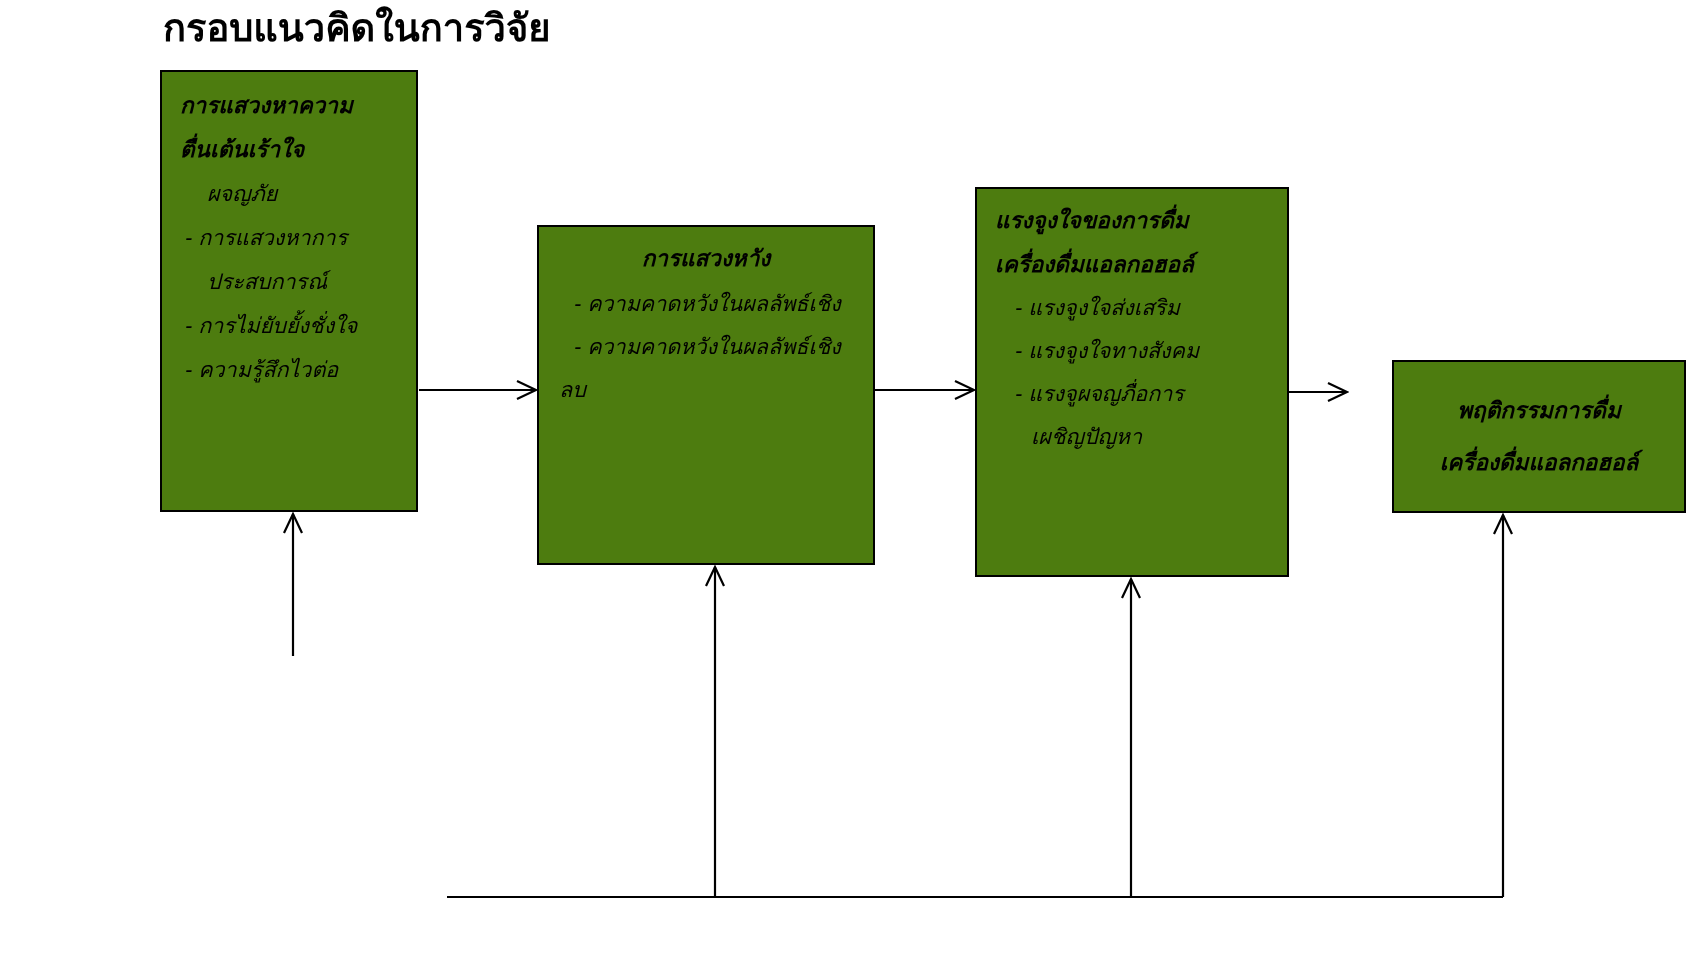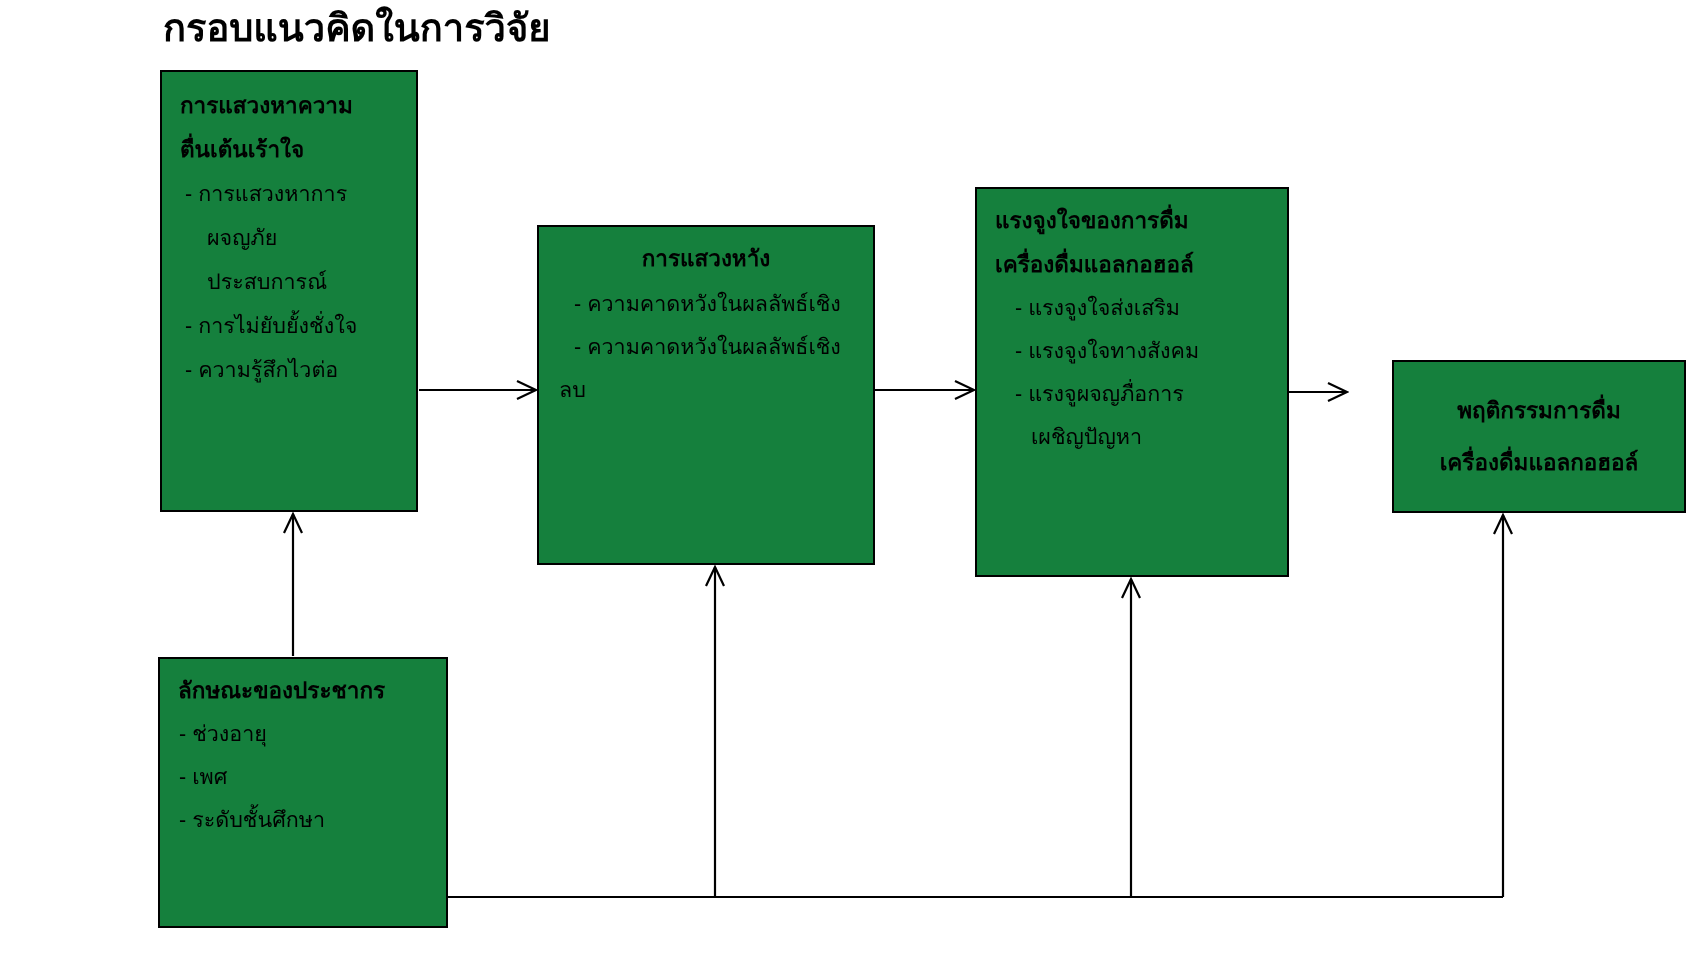--- a/index.html
+++ b/index.html
@@ -14,21 +14,22 @@
   }
   .title {
     position:absolute; left:163px; top:6px; margin:0;
     font-size:38px; font-weight:bold; line-height:44px;
   }
   .arrows { position:absolute; left:0; top:0; }
   .box {
     position:absolute;
     border:2.5px solid #000000;
     box-sizing:border-box;
-    background:#15803d;
+    background:#4d7c0f;
+    font-style:italic;
   }
   .hline { font-size:22.5px; line-height:44px; font-weight:bold; white-space:nowrap; }
   .line  { font-size:21.5px; line-height:43px; white-space:nowrap; }
 
   .b1 { left:160px; top:70px;  width:258px; height:442px; padding:12px 8px 0 18px; }
   .b1 .line { line-height:44px; padding-left:5px; }
   .b1 .cont { padding-left:27px; }
 
   .b2 { left:537px; top:225px; width:338px; height:340px; padding:8px 10px 0 10px; }
   .b2 .hline { text-align:center; line-height:48px; }
@@ -67,22 +68,22 @@
 
     <path d="M447,897 L1503,897" fill="none" stroke="#000000" stroke-width="2.2"></path>
     <line x1="715" y1="897" x2="715" y2="567" stroke="#000000" stroke-width="2.2" marker-end="url(#ah)"></line>
     <line x1="1131" y1="897" x2="1131" y2="579" stroke="#000000" stroke-width="2.2" marker-end="url(#ah)"></line>
     <line x1="1503" y1="897" x2="1503" y2="515" stroke="#000000" stroke-width="2.2" marker-end="url(#ah)"></line>
   </svg>
 
   <div class="box b1">
     <div class="hline">การแสวงหาความ</div>
     <div class="hline">ตื่นเต้นเร้าใจ</div>
+    <div class="line cont">ผจญภัย</div>
     <div class="line">- การแสวงหาการ</div>
-    <div class="line cont">ผจญภัย</div>
     <div class="line cont">ประสบการณ์</div>
     <div class="line">- การไม่ยับยั้งชั่งใจ</div>
     <div class="line">- ความรู้สึกไวต่อ</div>
   </div>
 
   <div class="box b2">
     <div class="hline">การแสวงหาัง</div>
     <div class="line">- ความคาดหวังในผลลัพธ์เชิง</div>
     <div class="line">- ความคาดหวังในผลลัพธ์เชิง</div>
     <div class="line cont">ลบ</div>
@@ -95,20 +96,14 @@
     <div class="line">- แรงจูงใจทางสังคม</div>
     <div class="line">- แรงจูผจญภื่อการ</div>
     <div class="line cont">เผชิญปัญหา</div>
   </div>
 
   <div class="box b4">
     <div class="hline">พฤติกรรมการดื่ม</div>
     <div class="hline">เครื่องดื่มแอลกอฮอล์</div>
   </div>
 
-  <div class="box b5">
-    <div class="hline">ลักษณะของประชากร</div>
-    <div class="line">- ช่วงอายุ</div>
-    <div class="line">- เพศ</div>
-    <div class="line">- ระดับชั้นศึกษา</div>
-  </div>
 
 </div>
 
 </body></html>

